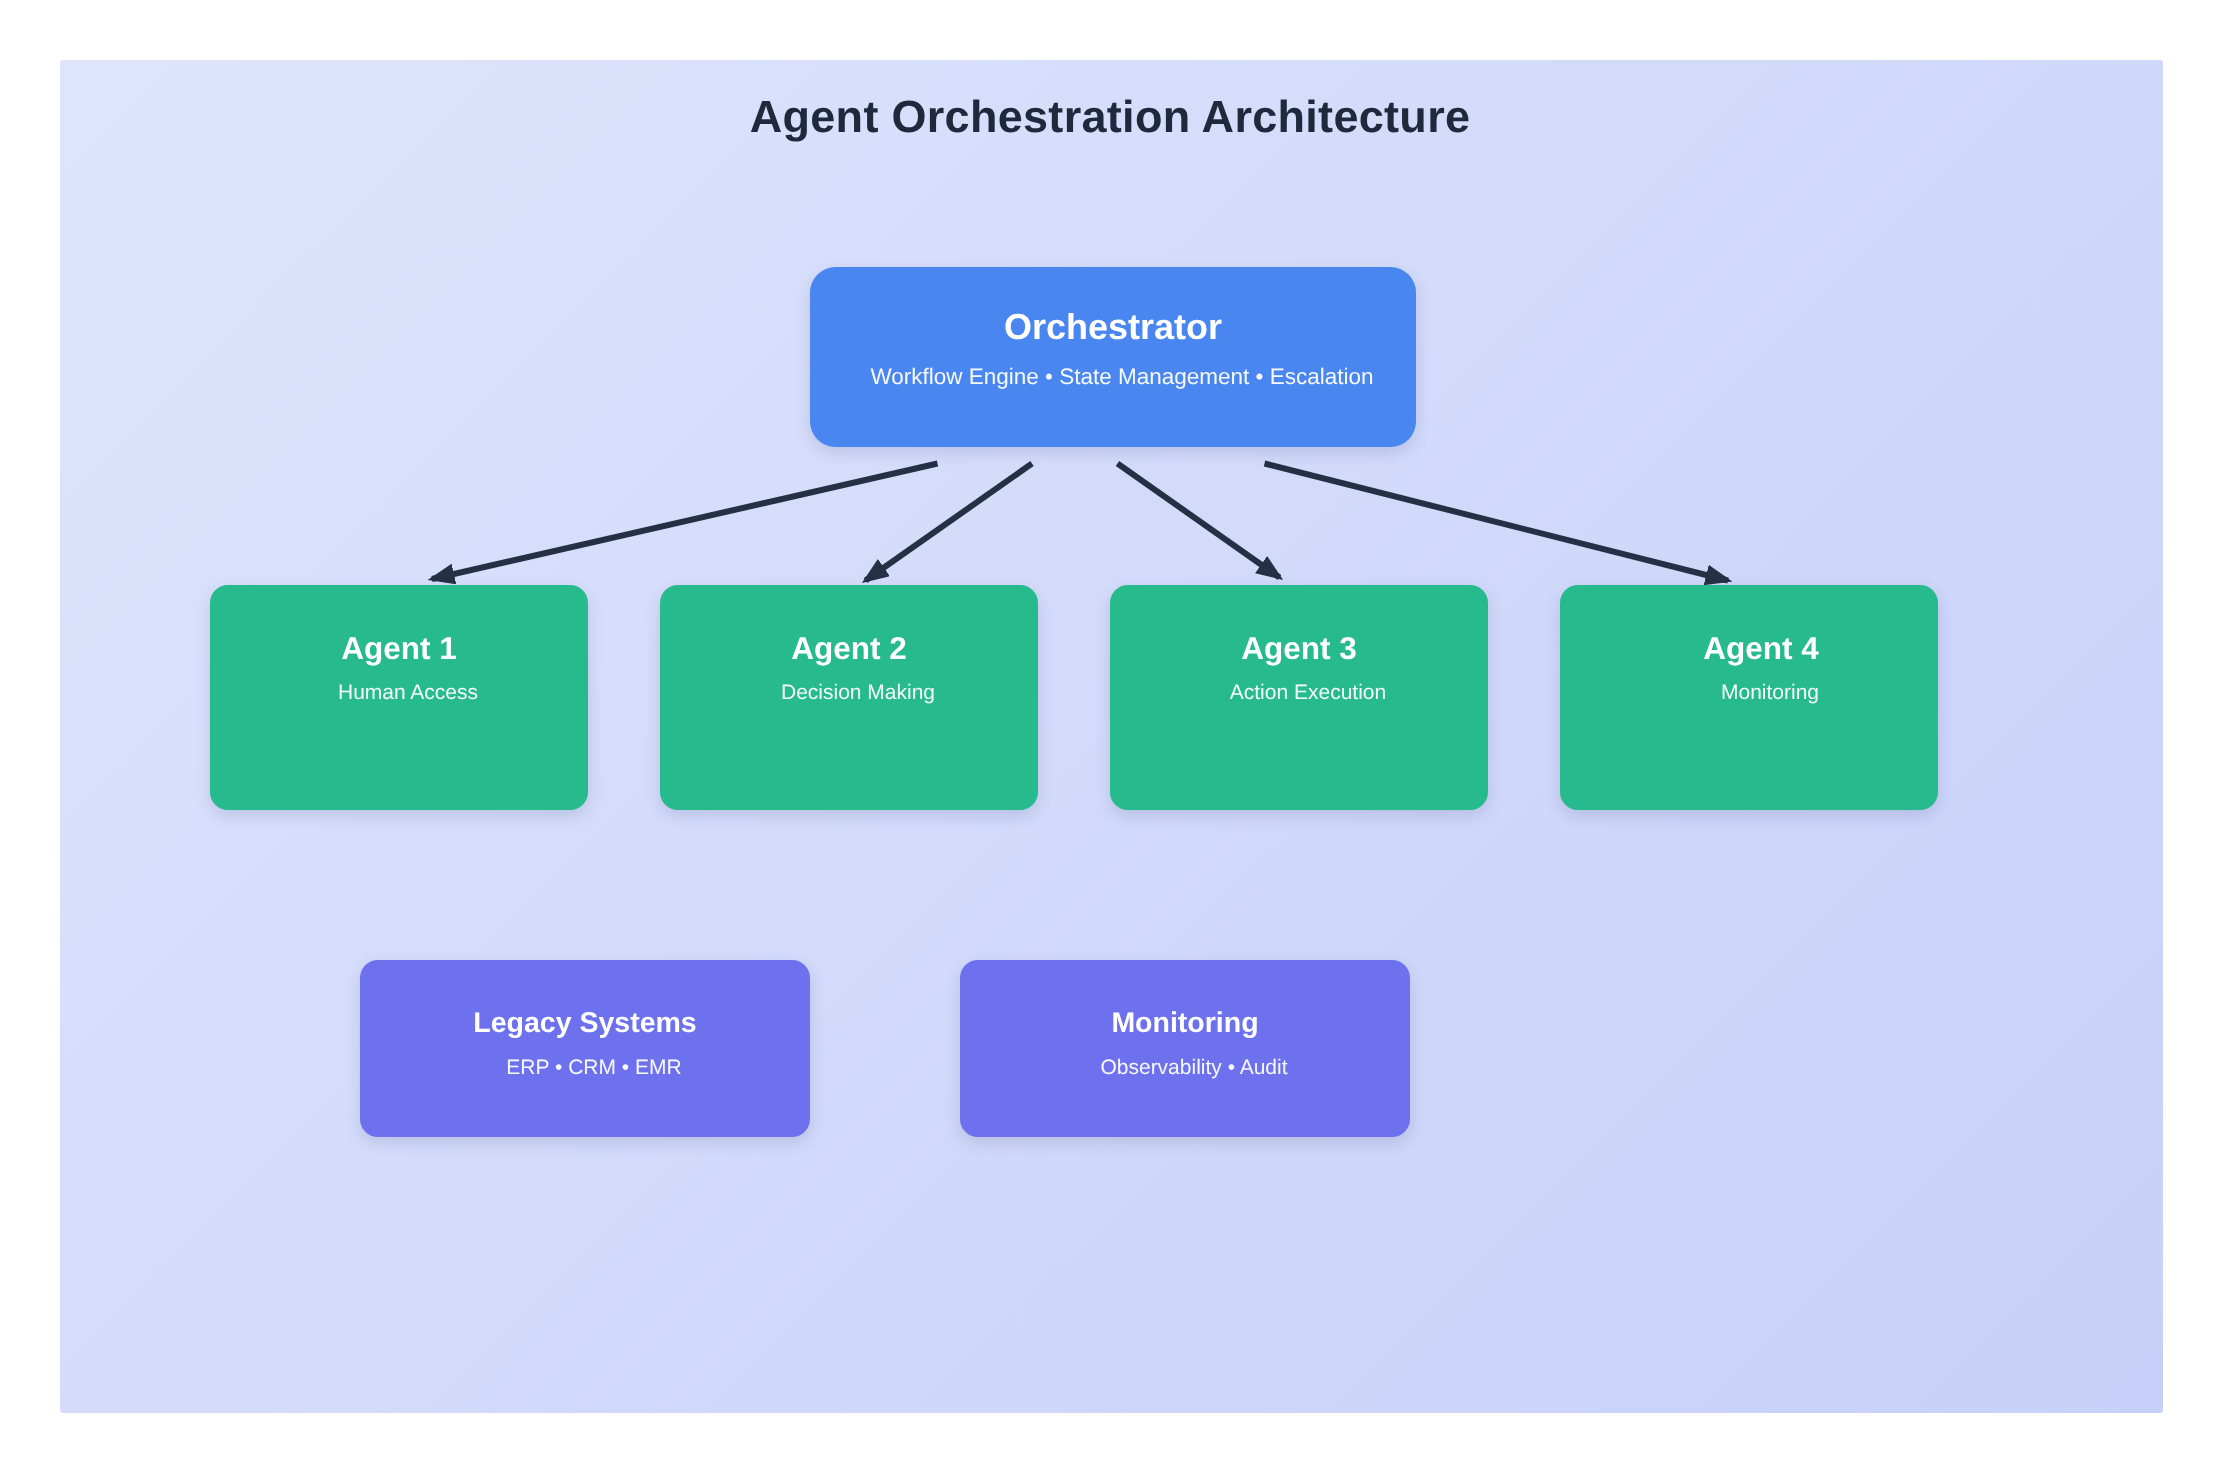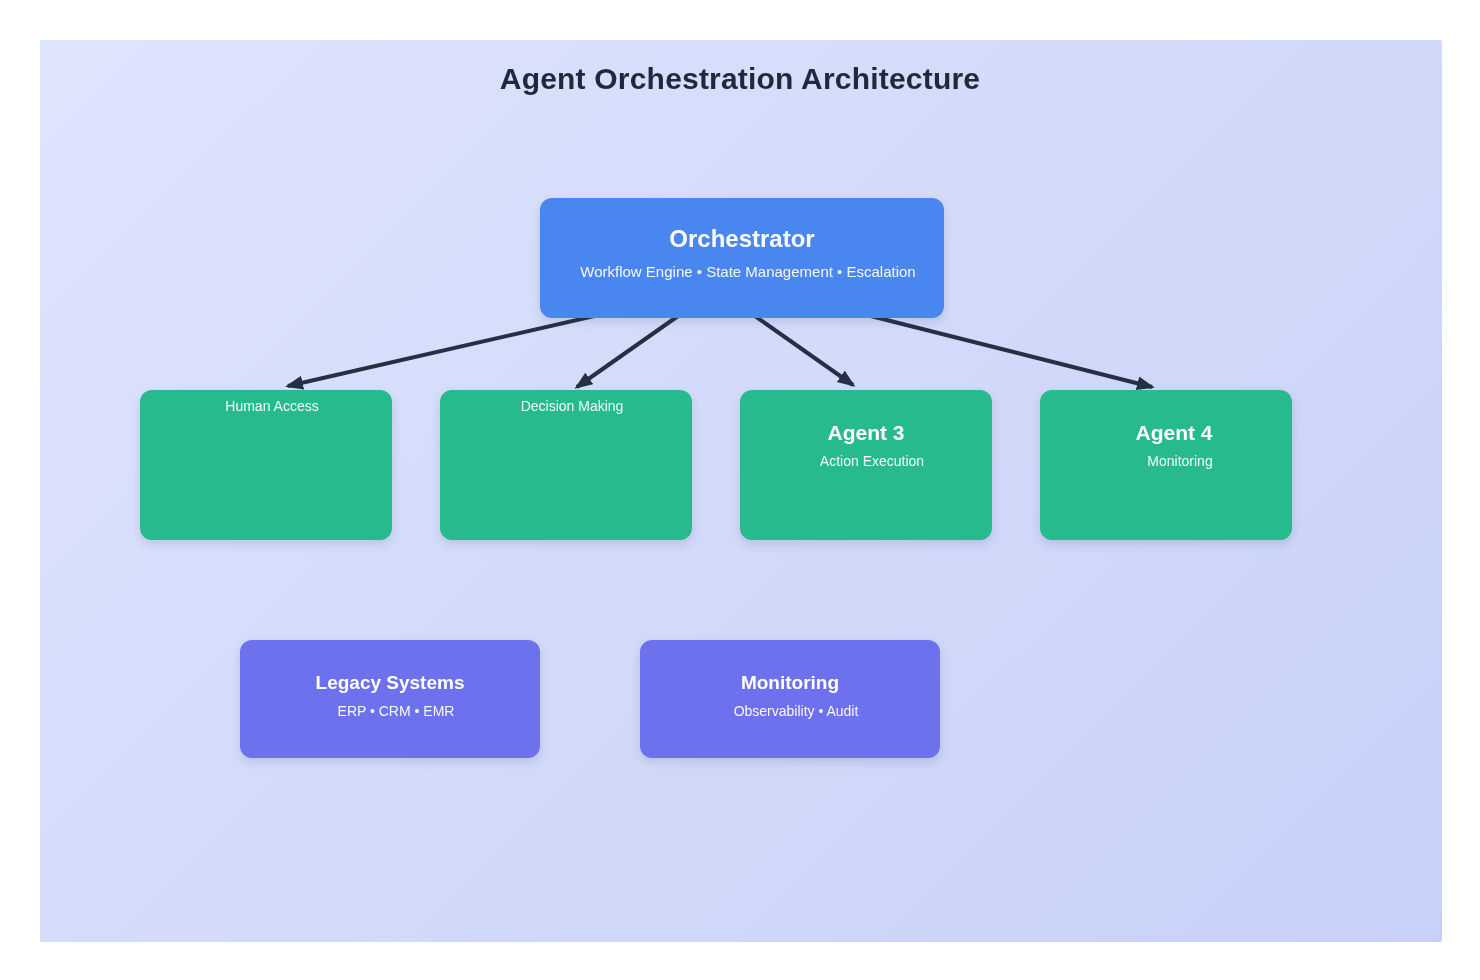--- a/index.html
+++ b/index.html
@@ -35,23 +35,24 @@
     border-radius: 12px;
     text-align: center;
     color: #ffffff;
     box-shadow: 0 4px 10px rgba(50, 60, 120, 0.16);
     box-sizing: border-box;
   }
   .node .node-title { font-weight: bold; }
   .node .node-subtitle { color: rgba(255,255,255,0.95); margin-left: 12px; }
 
   .orchestrator {
-    left: 540px; top: 198px;
+    left: 540px; top: 178px;
     width: 404px; height: 120px;
     background: var(--orchestrator, #4a86f0);
+    border-radius: 17px;
   }
   .orchestrator .node-title { margin-top: 27px; font-size: 24px; line-height: 28px; }
   .orchestrator .node-subtitle { margin-top: 10px; font-size: 15px; line-height: 18px; }
 
   .agent {
     top: 390px;
     width: 252px; height: 150px;
     background: var(--agent, #26ba8c);
   }
   .agent .node-title { margin-top: 30px; font-size: 21px; line-height: 25px; }
@@ -102,23 +103,25 @@
     <line x1="745" y1="309" x2="853" y2="385" marker-end="url(#arrowhead)"></line>
     <line x1="843" y1="309" x2="1152" y2="387" marker-end="url(#arrowhead)"></line>
   </svg>
 
   <div class="node orchestrator">
     <div class="node-title">Orchestrator</div>
     <div class="node-subtitle">Workflow Engine • State Management • Escalation</div>
   </div>
 
   <div class="node agent agent-1">
+    <div class="node-title">Agent 1</div>
     <div class="node-subtitle">Human Access</div>
   </div>
   <div class="node agent agent-2">
+    <div class="node-title">Agent 2</div>
     <div class="node-subtitle">Decision Making</div>
   </div>
   <div class="node agent agent-3">
     <div class="node-title">Agent 3</div>
     <div class="node-subtitle">Action Execution</div>
   </div>
   <div class="node agent agent-4">
     <div class="node-title">Agent 4</div>
     <div class="node-subtitle">Monitoring</div>
   </div>

